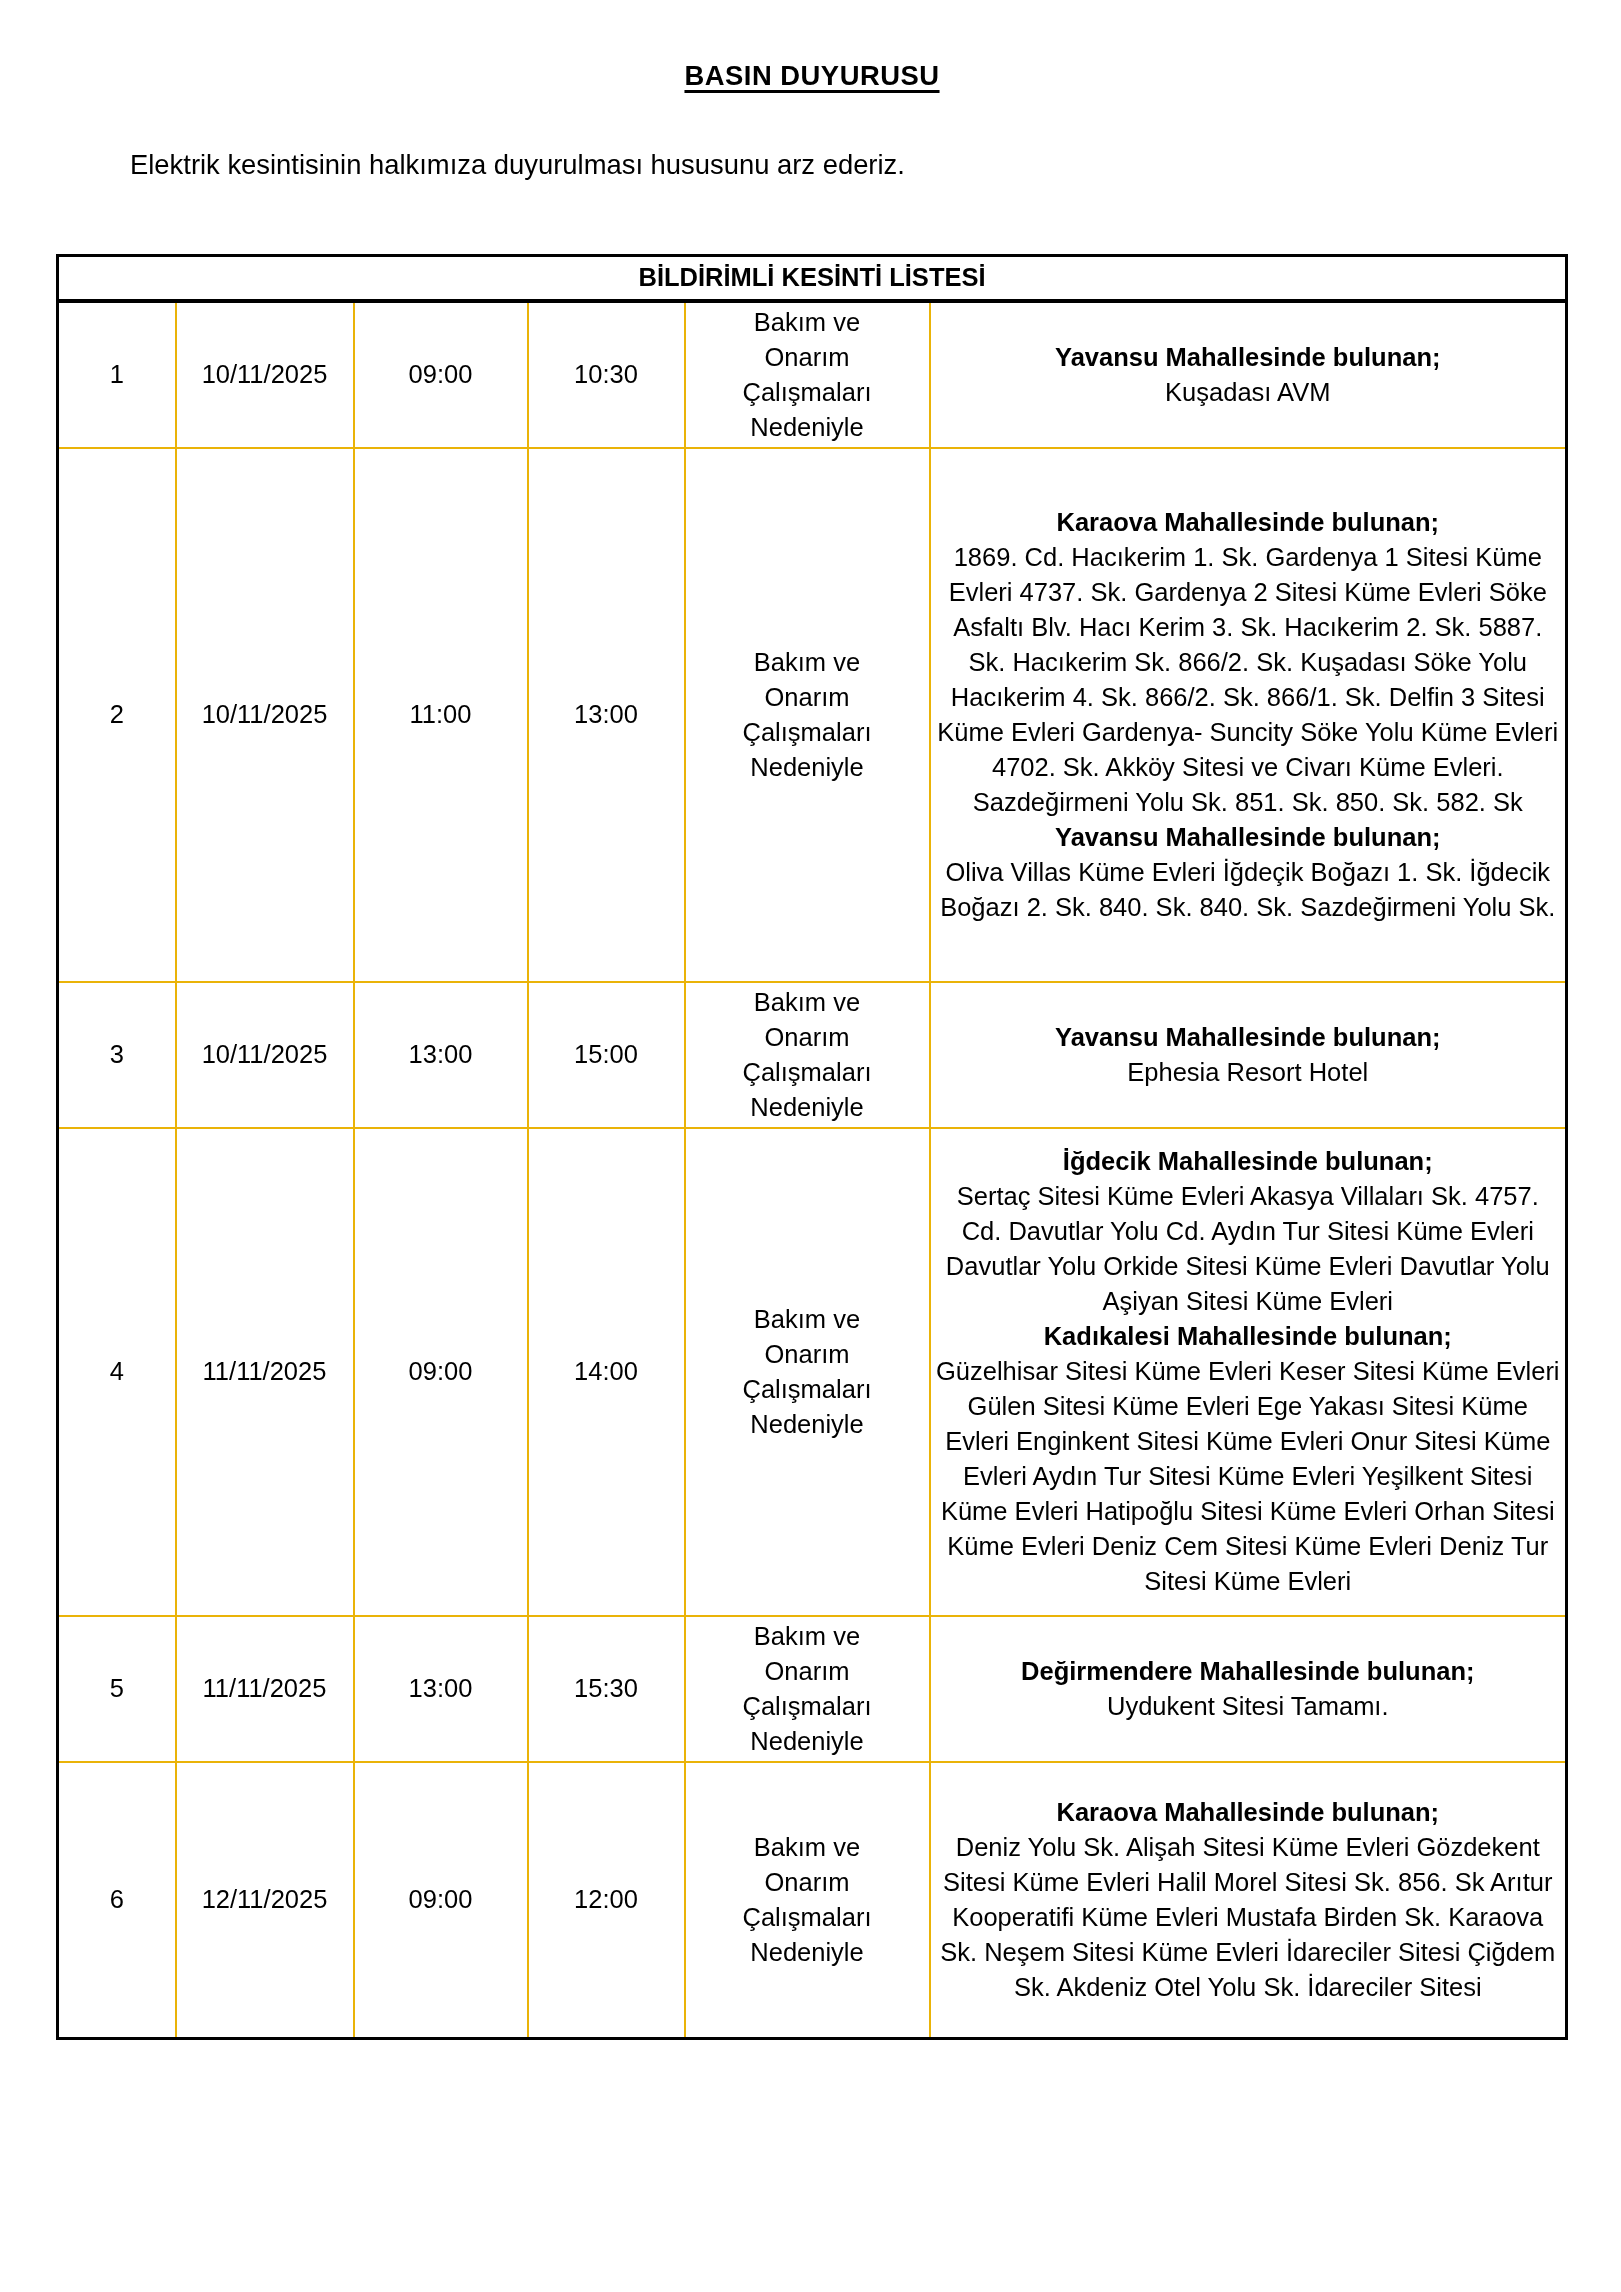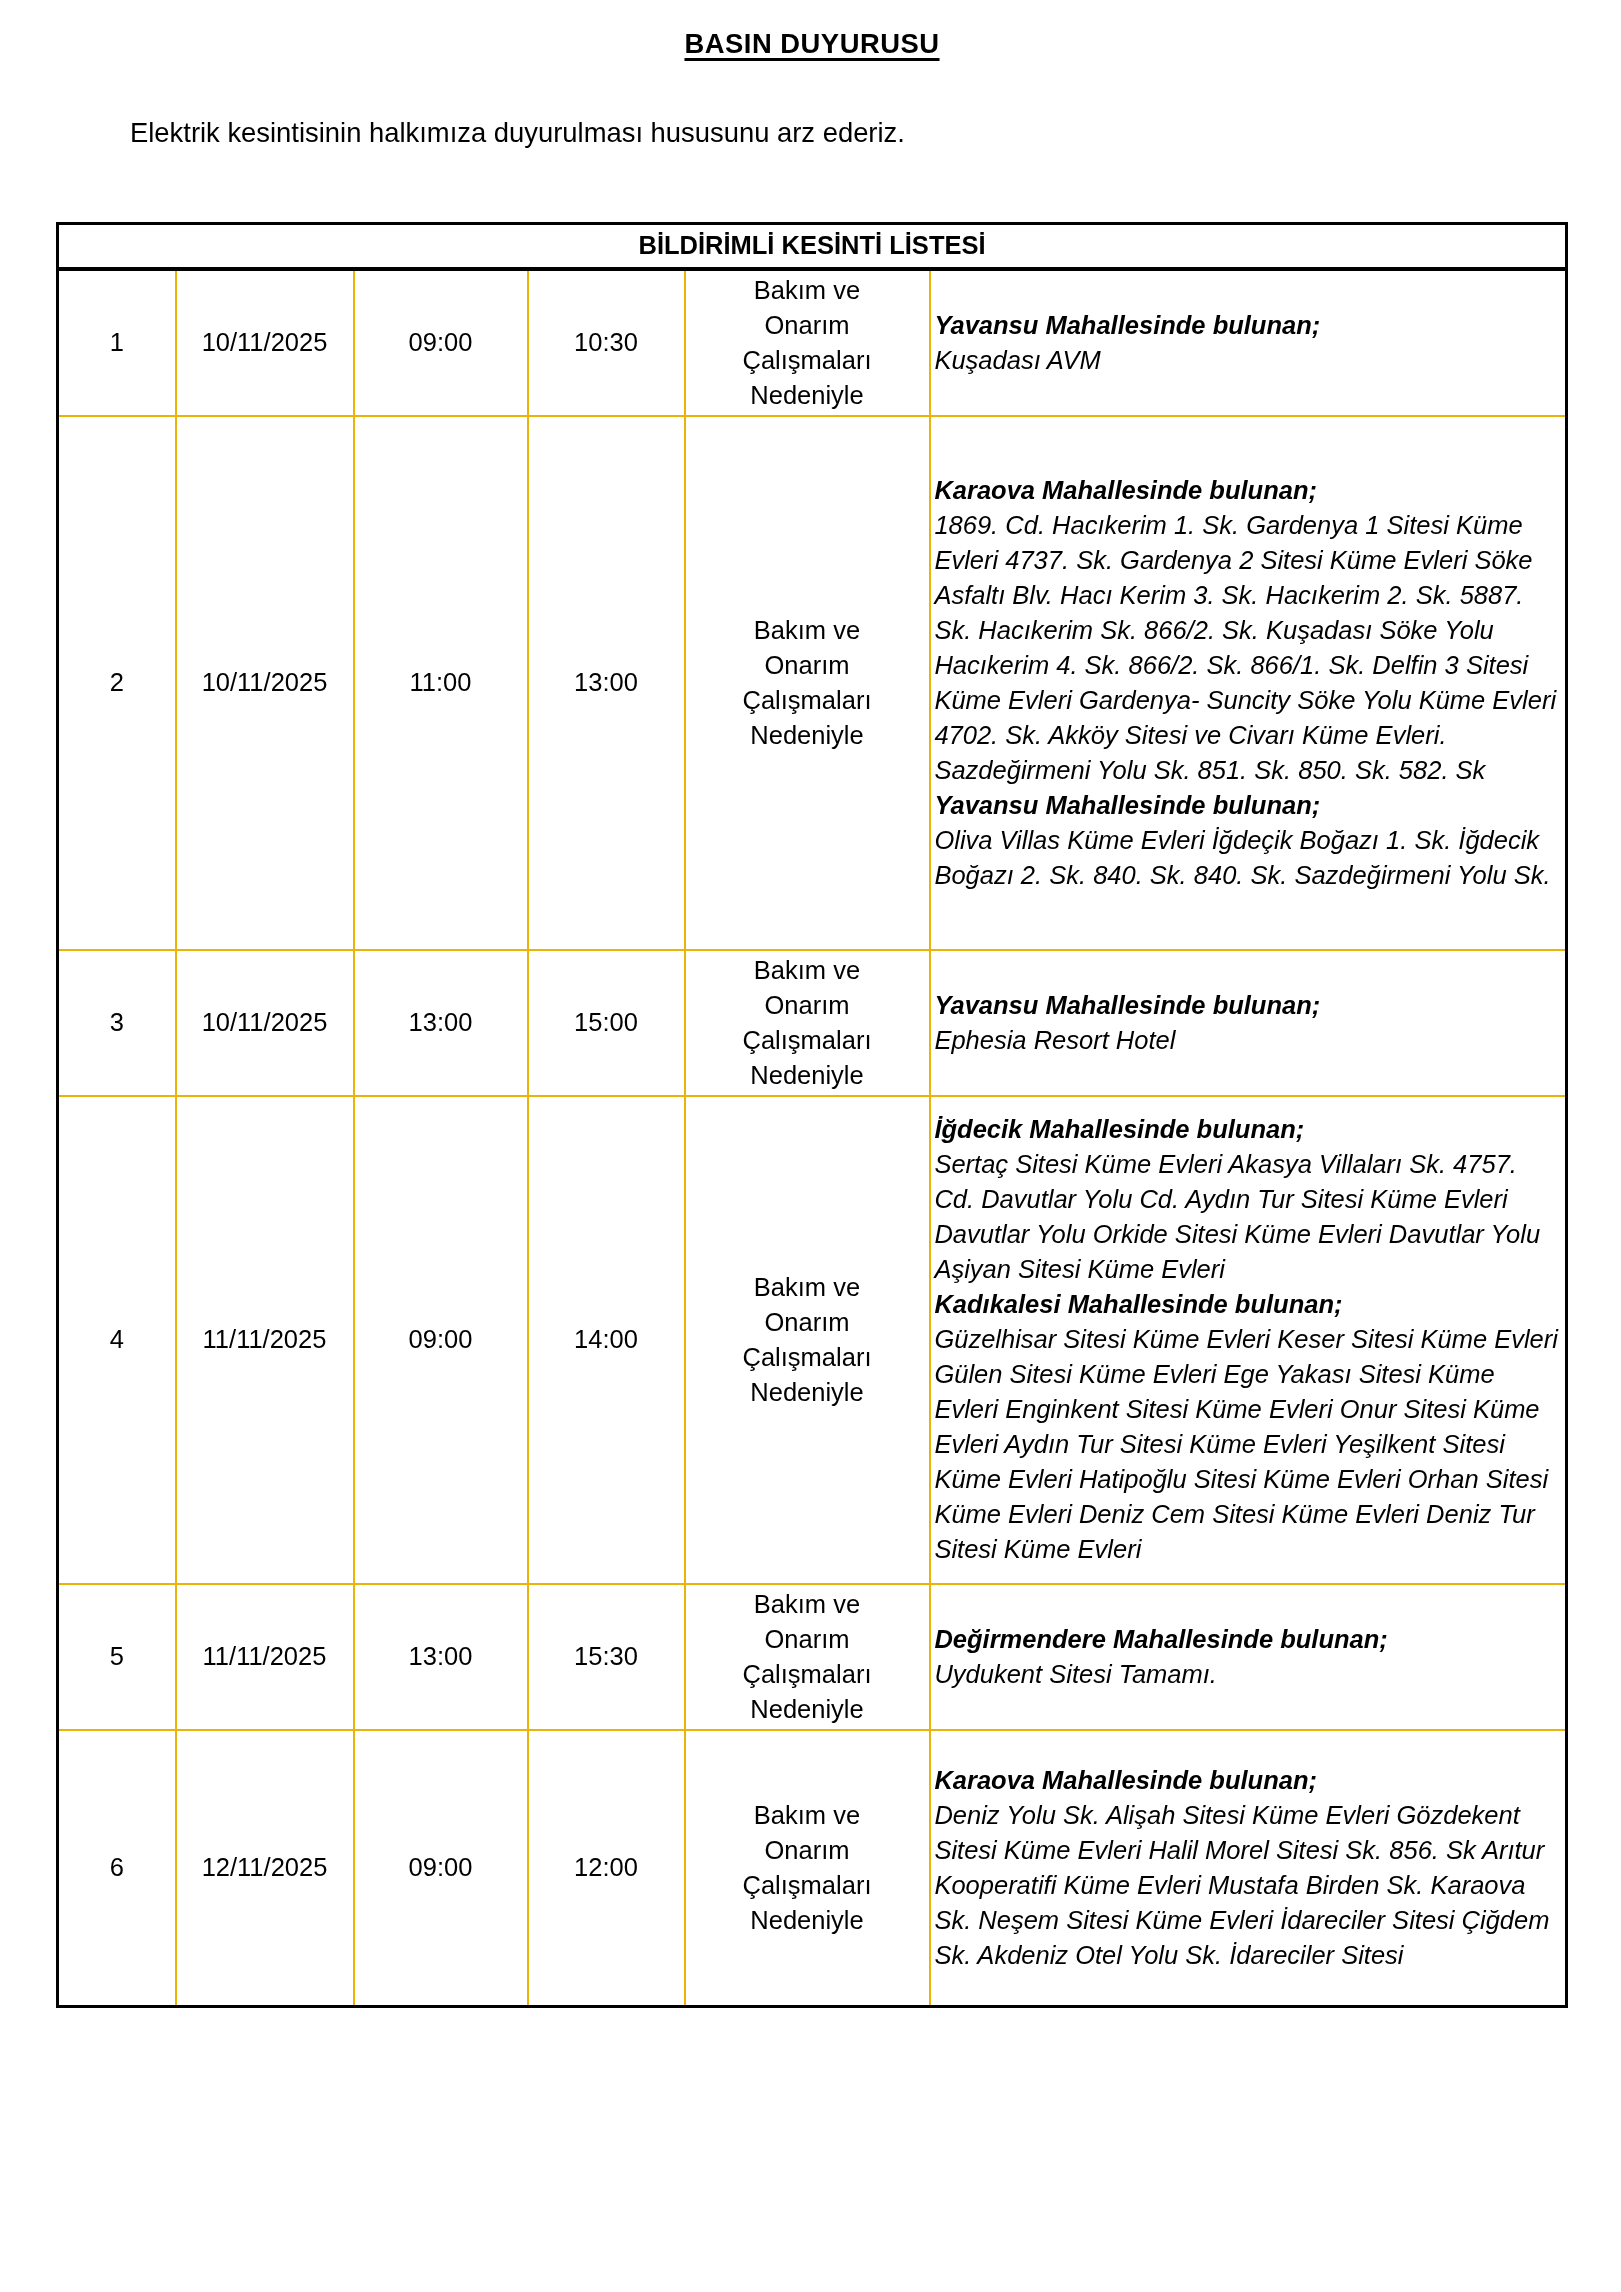--- a/index.html
+++ b/index.html
@@ -8,21 +8,21 @@
     background: #ffffff;
   }
   body {
     width: 1621px;
     height: 2293px;
     font-family: "Liberation Sans", sans-serif;
     color: #000000;
     box-sizing: border-box;
   }
   .content {
-    padding: 28px 127px 0 130px;
+    padding: 60px 127px 0 130px;
   }
   .doc-title {
     text-align: center;
     font-size: 27.4px;
     font-weight: bold;
     margin: 0 0 51px 0;
     letter-spacing: 0.5px;
   }
   .doc-title span {
     text-decoration: underline;
@@ -68,24 +68,23 @@
   }
   .c-no, .c-date, .c-start, .c-end {
     text-align: center;
   }
   .c-reason {
     text-align: center;
     white-space: pre-line;
     line-height: 35px;
   }
   .c-region {
-    text-align: left;
+    text-align: center;
     padding: 5.9px 7.8px;
     line-height: 35px;
-    font-style: italic;
   }
   .region-heading { font-weight: bold; }
   .region-detail  { font-weight: normal; }
   tbody tr:nth-child(1) { height: 123px; }
   tbody tr:nth-child(2) { height: 534px; }
   tbody tr:nth-child(3) { height: 127px; }
   tbody tr:nth-child(4) { height: 488px; }
   tbody tr:nth-child(5) { height: 137px; }
   tbody tr:nth-child(6) { height: 277px; }
 </style>

